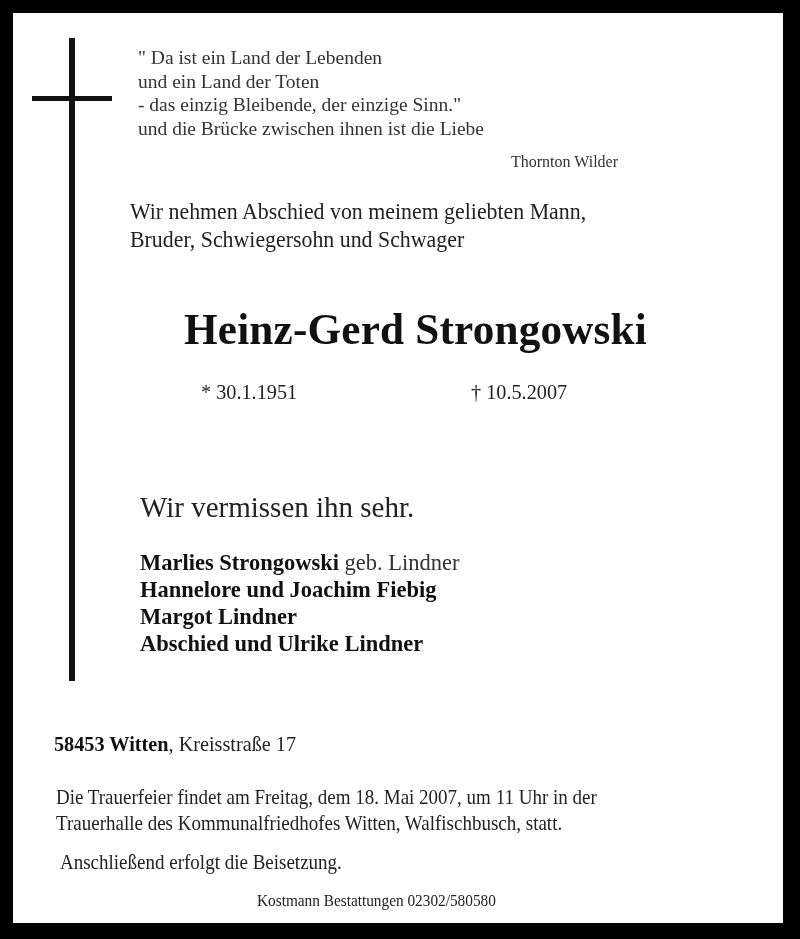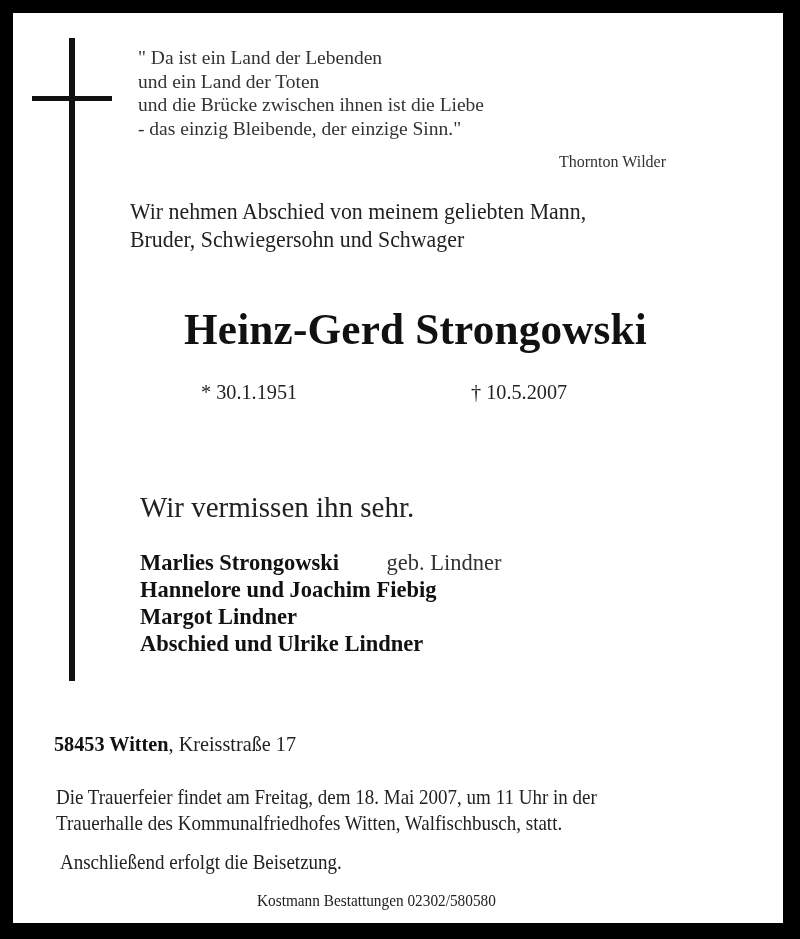--- a/index.html
+++ b/index.html
@@ -7,49 +7,49 @@
   .frame {
     position: absolute; left: 13px; top: 13px; width: 770px; height: 910px;
     background: #fff;
   }
   .serif { font-family: "Liberation Serif", "DejaVu Serif", serif; color: #222; }
   .abs { position: absolute; white-space: nowrap; }
   .cross-v { position: absolute; left: 56px; top: 25px; width: 6px; height: 643px; background: #111; }
   .cross-h { position: absolute; left: 19px; top: 83px; width: 80px; height: 5px; background: #111; }
   .quote { left: 125px; top: 33px; font-size: 19.5px; line-height: 23.5px; color: #333; }
   .quote div { white-space: nowrap; }
-  .author { left: 498px; top: 140px; font-size: 16px; color: #333; margin-left: 48px; }
+  .author { left: 498px; top: 140px; font-size: 16px; color: #333; }
   .intro { left: 117px; top: 184px; font-size: 23.5px; line-height: 28px; color: #222; transform: scaleX(0.93); transform-origin: left top; }
   .name { left: 171px; top: 290px; font-size: 45px; font-weight: bold; color: #111; letter-spacing: 0.2px; transform: scaleX(0.96); transform-origin: left top; }
   .birth { left: 188px; top: 366px; font-size: 22px; color: #222; transform: scaleX(0.92); transform-origin: left top; }
   .death { left: 458px; top: 366px; font-size: 22px; color: #222; transform: scaleX(0.92); transform-origin: left top; }
   .miss { left: 127px; top: 478px; font-size: 29px; color: #222; }
   .family { left: 127px; top: 536px; font-size: 22.5px; line-height: 27px; color: #111; }
   .family div { white-space: nowrap; }
   .family b { font-weight: bold; margin-top: 44px; }
-  .family .normal { font-weight: normal; color: #333; padding-left: 42px; }
+  .family .normal { font-weight: normal; color: #333; }
   .address { left: 41px; top: 718px; font-size: 22px; color: #222; transform: scaleX(0.92); transform-origin: left top; }
   .address b { color: #111; }
   .ceremony { left: 43px; top: 771px; font-size: 21px; line-height: 26px; color: #222; transform: scaleX(0.905); transform-origin: left top; }
   .ceremony div { white-space: nowrap; }
   .burial { left: 47px; top: 837px; font-size: 21px; color: #222; transform: scaleX(0.905); transform-origin: left top; }
   .funeral-home { left: 244px; top: 878px; font-size: 17px; color: #222; transform: scaleX(0.9); transform-origin: left top; }
 </style>
 </head>
 <body>
 
 <div class="frame">
   <div class="cross-v"></div>
   <div class="cross-h"></div>
 
   <div class="abs serif quote">
     <div>" Da ist ein Land der Lebenden</div>
     <div>und ein Land der Toten</div>
+    <div>- das einzig Bleibende, der einzige Sinn."</div>
     <div>und die Brücke zwischen ihnen ist die Liebe</div>
-    <div>- das einzig Bleibende, der einzige Sinn."</div>
   </div>
   <div class="abs serif author">Thornton Wilder</div>
 
   <div class="abs serif intro">
     <div>Wir nehmen Abschied von meinem geliebten Mann,</div>
     <div>Bruder, Schwiegersohn und Schwager</div>
   </div>
 
   <div class="abs serif name">Heinz-Gerd Strongowski</div>
 

